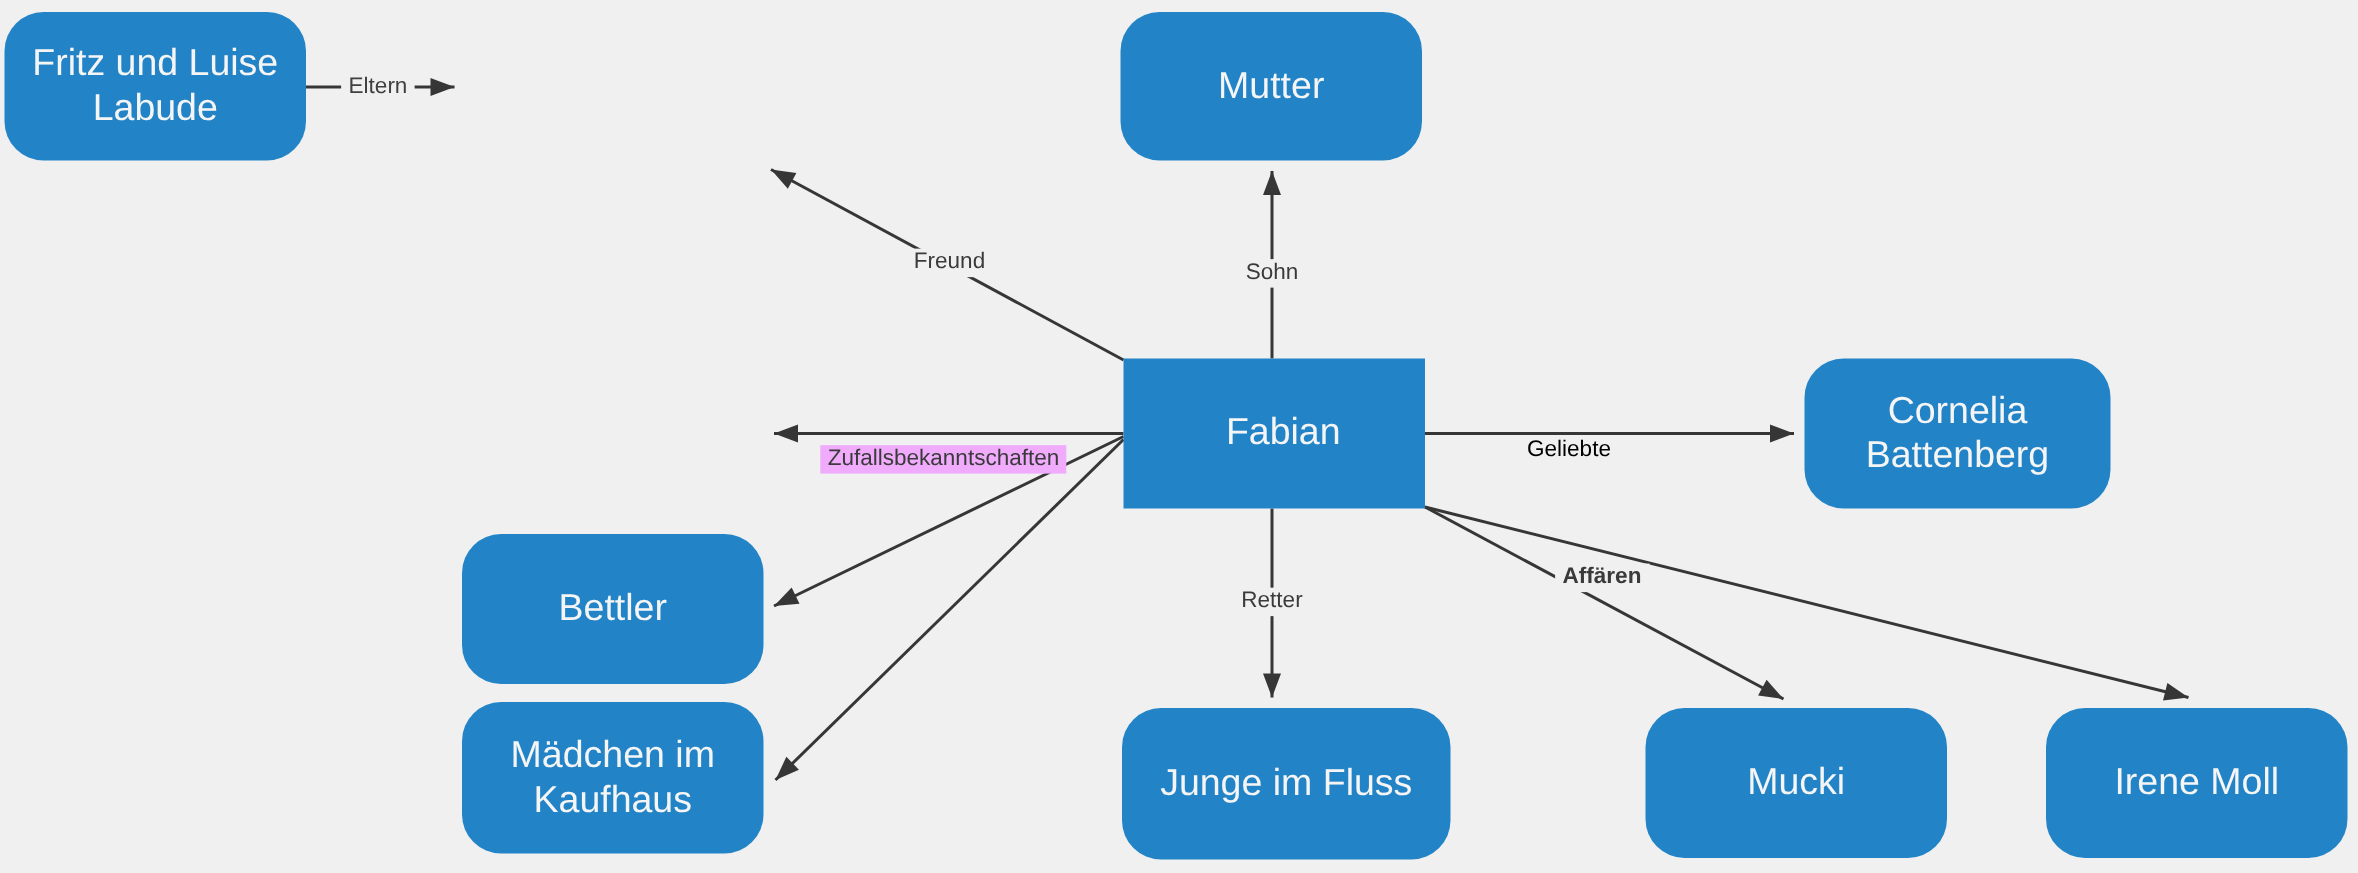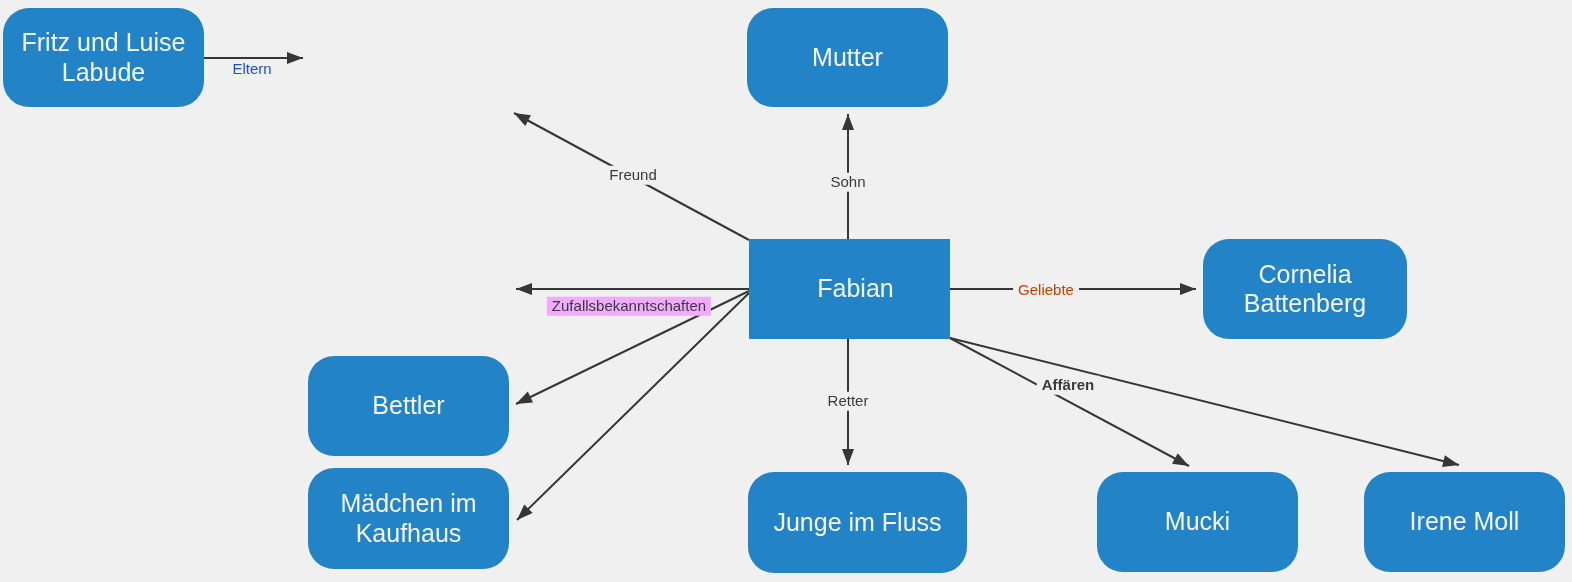--- a/index.html
+++ b/index.html
@@ -79,20 +79,20 @@
 
 <div class="node" style="left: 3px; top: 8px; width: 201px; height: 99px; background: rgb(34, 132, 198); color: rgb(245, 245, 245);">Fritz und Luise Labude</div>
     <div class="node" style="left: 747px; top: 8px; width: 201px; height: 99px; background: rgb(34, 132, 198); color: rgb(245, 245, 245);">Mutter</div>
     <div class="node rect" style="left: 749px; top: 239px; width: 201px; height: 100px; background: rgb(34, 132, 198); color: rgb(245, 245, 245);">Fabian</div>
     <div class="node" style="left: 1203px; top: 239px; width: 204px; height: 100px; background: rgb(34, 132, 198); color: rgb(245, 245, 245);">Cornelia Battenberg</div>
     <div class="node" style="left: 308px; top: 356px; width: 201px; height: 100px; background: rgb(34, 132, 198); color: rgb(245, 245, 245);">Bettler</div>
     <div class="node" style="left: 308px; top: 468px; width: 201px; height: 101px; background: rgb(34, 132, 198); color: rgb(245, 245, 245);">Mädchen im Kaufhaus</div>
     <div class="node" style="left: 748px; top: 472px; width: 219px; height: 101px; background: rgb(34, 132, 198); color: rgb(245, 245, 245); text-align: center;">Junge im Fluss</div>
     <div class="node" style="left: 1097px; top: 472px; width: 201px; height: 100px; background: rgb(34, 132, 198); color: rgb(245, 245, 245);">Mucki</div>
     <div class="node" style="left: 1364px; top: 472px; width: 201px; height: 100px; background: rgb(34, 132, 198); color: rgb(245, 245, 245);">Irene Moll</div>
-    <div class="edge-label" style="left: 252px; top: 58px; background: rgb(240, 240, 241); color: #1d4ed8; margin-top: 11px;">Eltern</div>
+    <div class="edge-label" style="left: 252px; top: 58px; background: rgb(240, 240, 241); color: #404040;">Eltern</div>
     <div class="edge-label" style="left: 633px; top: 175px; background: rgb(240, 240, 241); color: rgb(58, 58, 58);">Freund</div>
     <div class="edge-label" style="left: 848px; top: 182px; background: rgb(240, 240, 241); color: rgb(58, 58, 58);">Sohn</div>
-    <div class="edge-label" style="left: 1046px; top: 290px; background: rgb(240, 240, 241); color: #c2410c;">Geliebte</div>
+    <div class="edge-label" style="left: 1046px; top: 300px; background: rgb(240, 240, 241); color: #000000;">Geliebte</div>
     <div class="edge-label" style="left: 629px; top: 306px; background: #f0abfc; color: rgb(58, 58, 58); text-align: center;">Zufallsbekanntschaften</div>
     <div class="edge-label" style="left: 848px; top: 401px; background: rgb(240, 240, 241); color: rgb(58, 58, 58);">Retter</div>
     <div class="edge-label" style="left: 1068px; top: 385px; background: rgb(240, 240, 241); color: rgb(58, 58, 58); font-weight: bold;">Affären</div>
   </div>
 
 </body></html>

